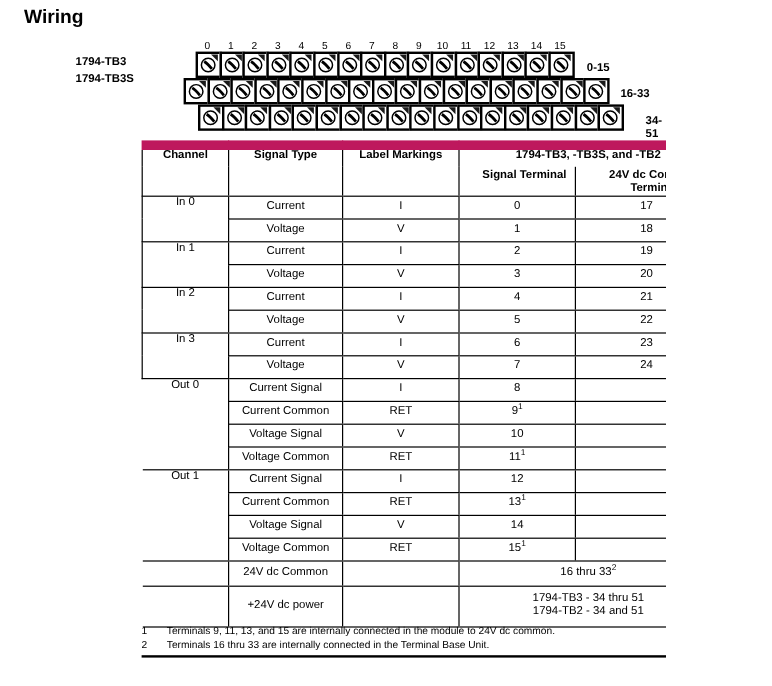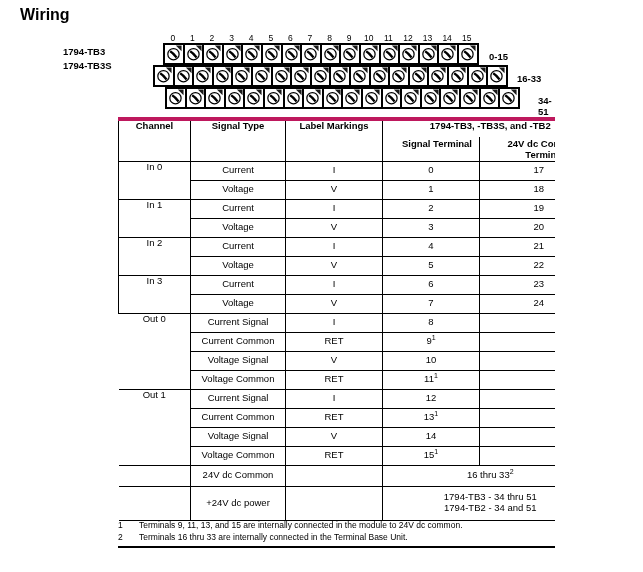--- a/index.html
+++ b/index.html
@@ -30,21 +30,21 @@
   #rlabel2{left:538px;top:95px;}
 
   .callout{position:absolute;width:23px;height:23px;border:2px dashed #000;border-radius:50%;
            display:flex;align-items:center;justify-content:center;font-size:10px;font-weight:bold;
            box-sizing:border-box;background:#fff;}
   #calloutA{left:562px;top:46px;}
   #calloutB{left:577px;top:68px;}
   #calloutC{left:592px;top:89px;}
 
   table.wiring{position:absolute;left:118px;top:117px;width:479px;border-collapse:collapse;
-               table-layout:fixed;border-top:4px solid #be185d;font-size:9.5px;}
+               table-layout:fixed;border-top:8px solid #be185d;font-size:9.5px;}
   .wiring th,.wiring td{padding:0;text-align:center;line-height:1.15;overflow:hidden;font-weight:normal;}
   .wiring th{font-weight:bold;}
   .bl{border-left:1px solid #000;}
   .bb{border-bottom:1px solid #000;}
   .hrow1{height:18px;}
   .hrow2{height:20px;}
   .th-top{vertical-align:top;padding-top:3px;}
   .hrow2 th{vertical-align:top;padding-top:2px;padding-left:12px;}
   .drow{height:19px;}
   .ch{vertical-align:top;padding-top:3px;}

